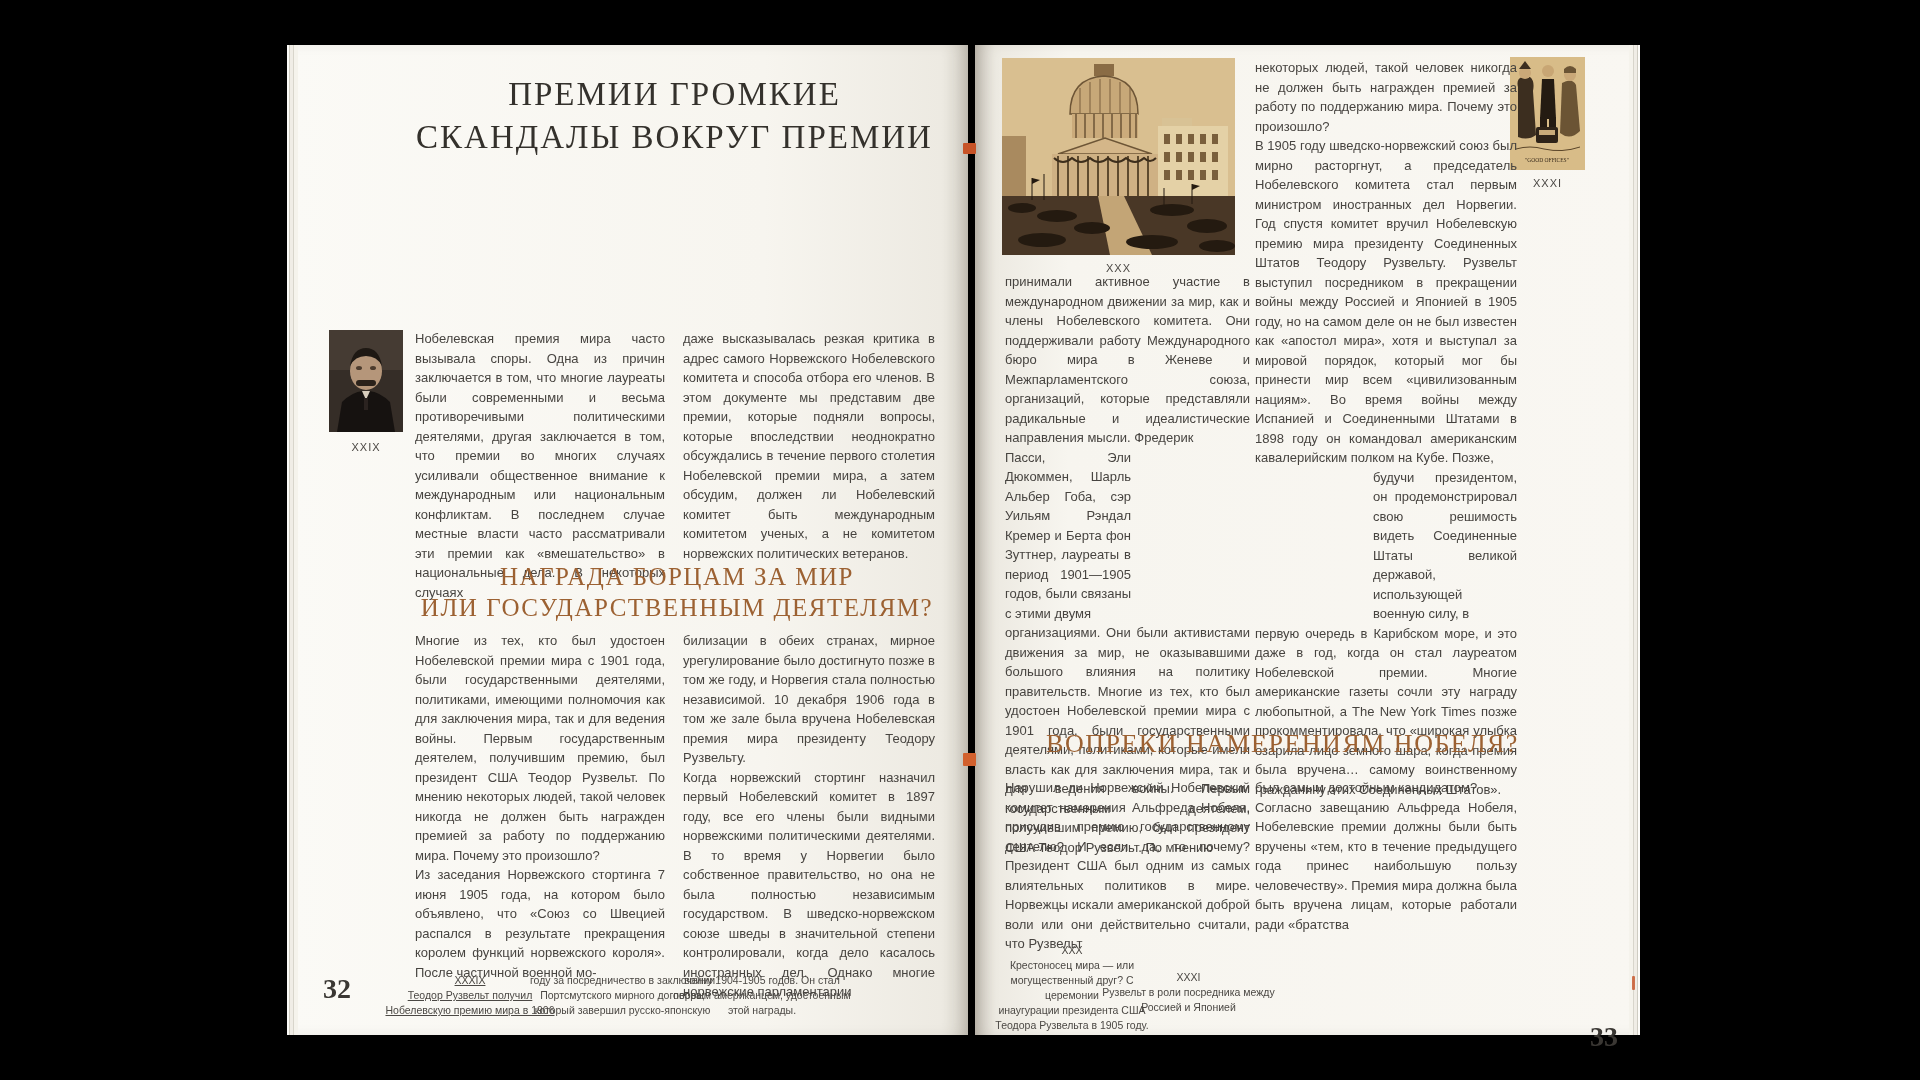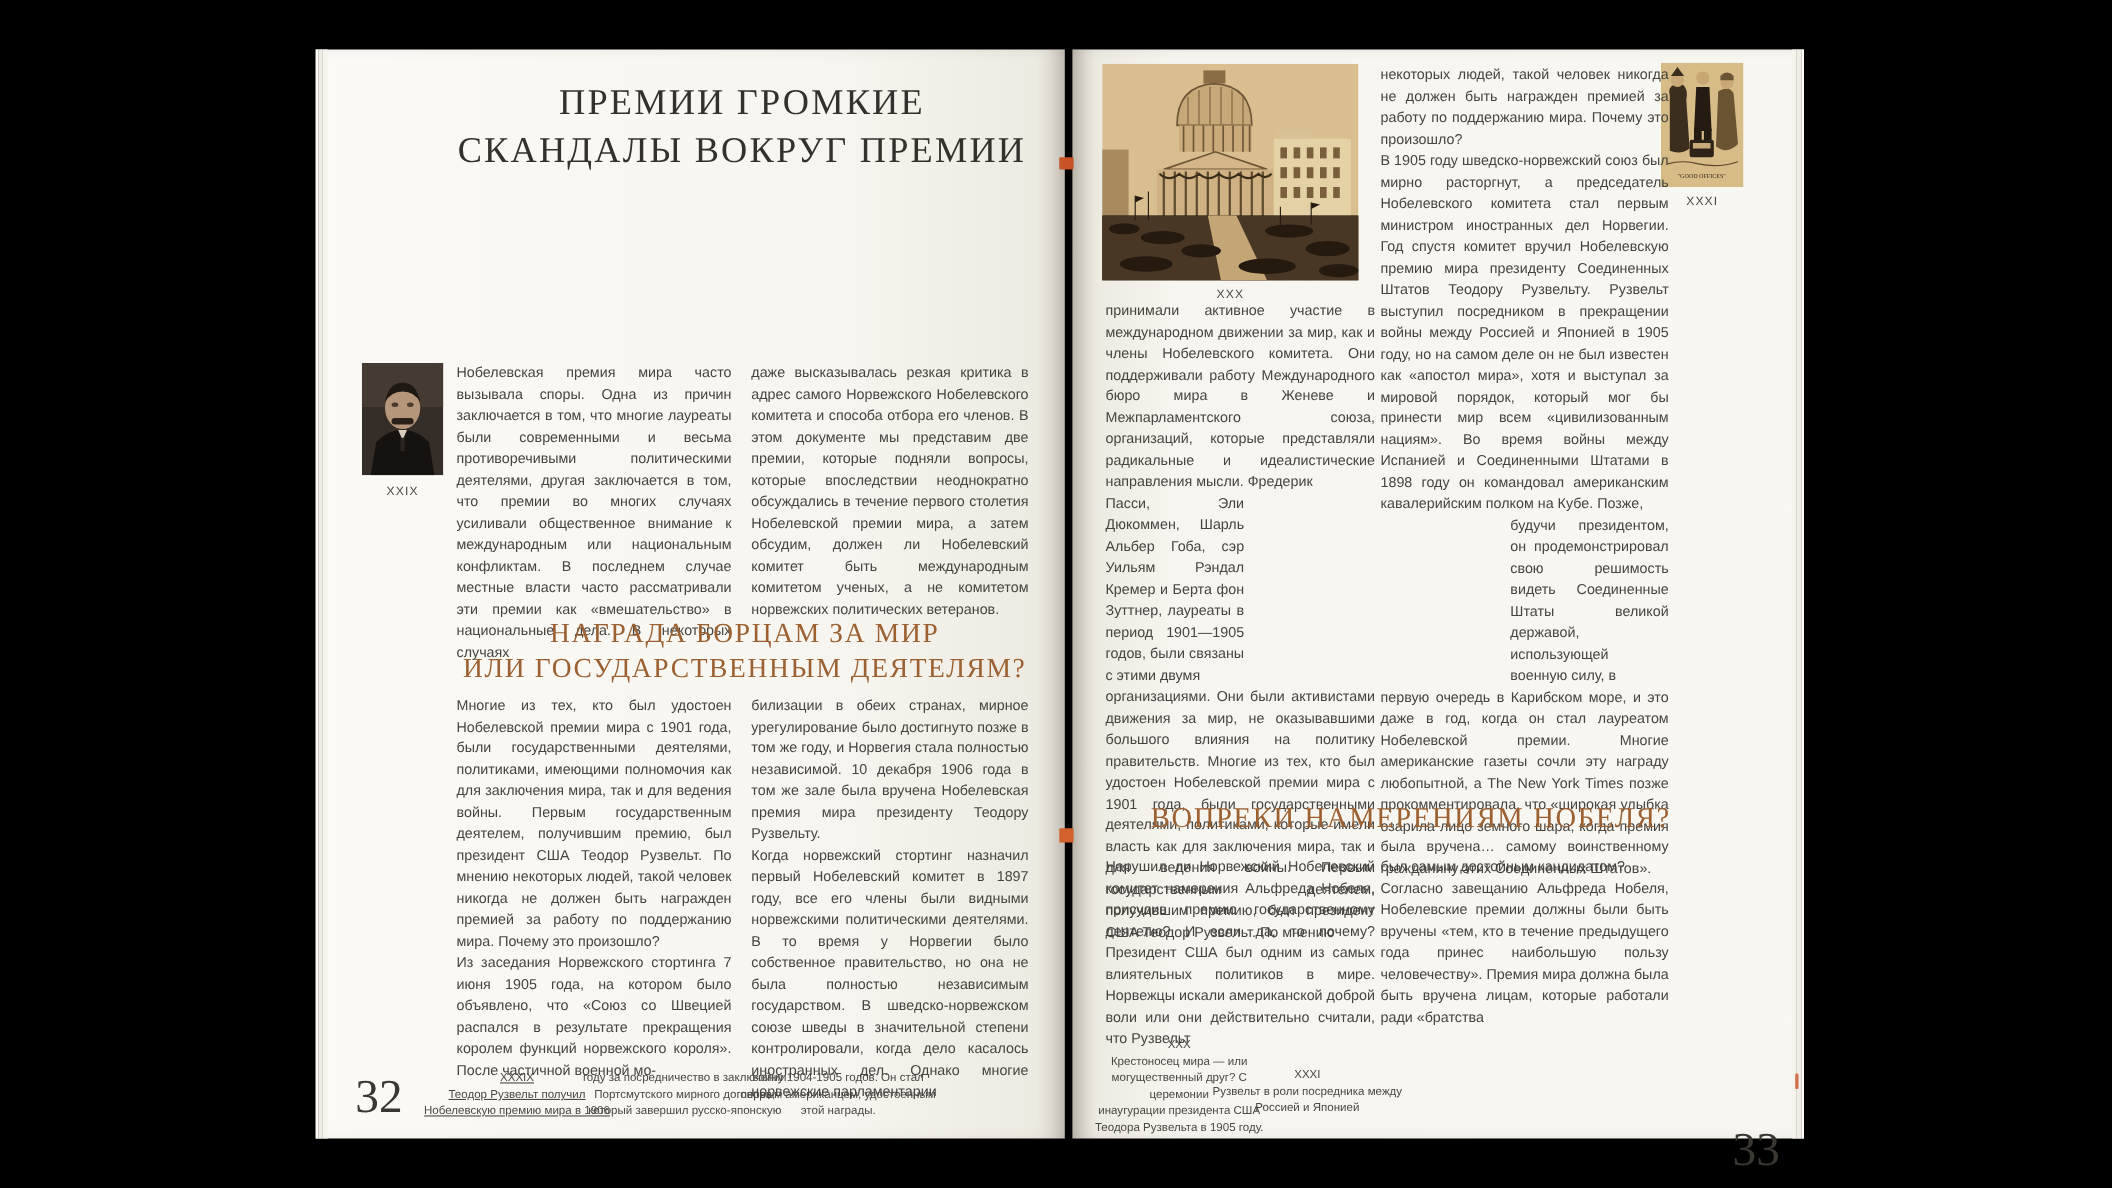--- a/index.html
+++ b/index.html
@@ -18,21 +18,21 @@
   .abs{position:absolute;}
   .title{color:#34312c;font-family:"Liberation Serif",serif;font-size:33px;line-height:43px;
          letter-spacing:2px;text-align:center;font-weight:400;}
   .h-brown{color:#9c6132;font-family:"Liberation Serif",serif;font-size:25px;line-height:31px;
            letter-spacing:1.5px;text-align:center;font-weight:400;}
   .h2-brown{color:#9c6132;font-family:"Liberation Serif",serif;font-size:26px;
             letter-spacing:1.5px;text-align:center;font-weight:400;}
   .body-txt{font-size:13px;line-height:19.5px;color:#474440;text-align:justify;white-space:pre-line;}
   .fn{font-size:10.5px;line-height:15px;color:#4b4844;text-align:center;white-space:pre-line;}
   .fig-cap{font-size:11px;letter-spacing:1px;color:#4b4844;text-align:center;}
-  .pagenum{font-family:"Liberation Serif",serif;font-size:43px;color:#3a3733;}
+  .pagenum{font-family:"Liberation Serif",serif;font-size:28px;color:#3a3733;font-weight:bold;}
   .pull-quote{color:#ad6a35;font-family:"Liberation Serif",serif;font-size:19px;line-height:26.5px;
               text-align:center;}
   .flow-block{white-space:pre-line;}
   .ribbon{position:absolute;border-radius:1px;}
   svg{display:block;}
 </style>
 </head>
 <body>
 
 <div class="spread">

